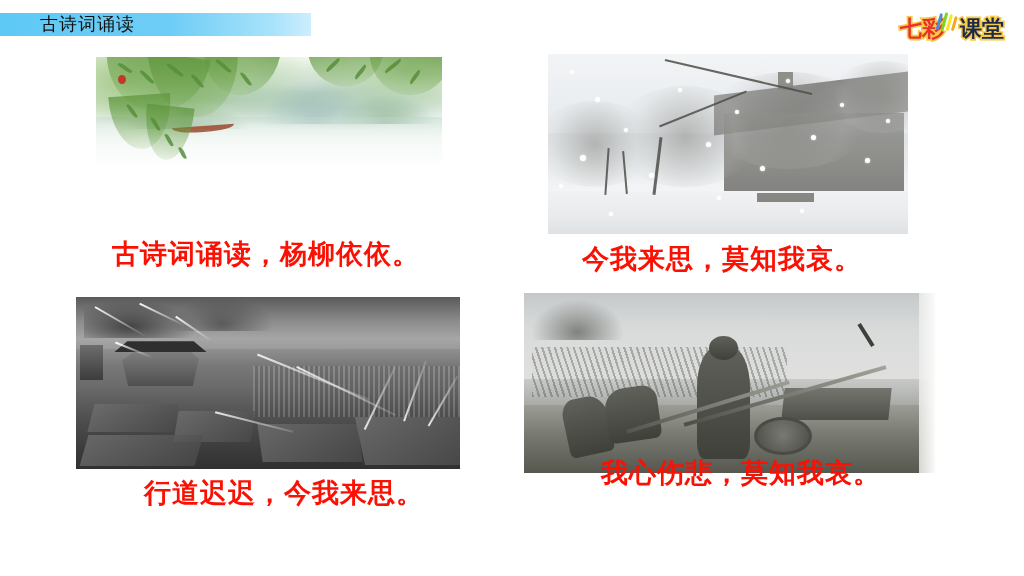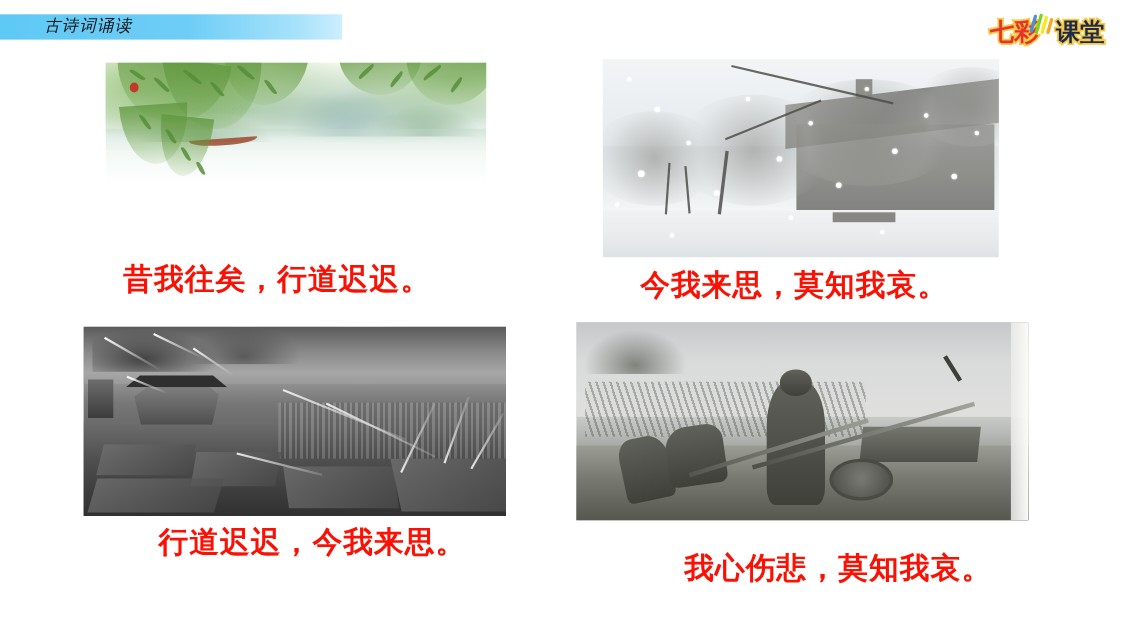--- a/index.html
+++ b/index.html
@@ -23,25 +23,24 @@
     width: 311px;
     height: 23px;
     background: linear-gradient(to right, #5ec9f5 0%, #6ecdf6 55%, #a9e3fb 88%, #cdeefd 100%);
   }
   #header-title {
     position: absolute;
     left: 40px;
     top: 12px;
     height: 24px;
     line-height: 24px;
-    font-size: 15px;
+    font-size: 18px;
     color: #111111;
     letter-spacing: 1px;
     white-space: nowrap;
-    font-style: italic;
   }
 
   
   #logo {
     position: absolute;
     right: 14px;
     top: 9px;
     width: 112px;
     height: 36px;
   }
@@ -263,21 +262,21 @@
     color: #fa1104;
     font-weight: bold;
     font-size: 27px;
     letter-spacing: 1px;
     white-space: nowrap;
     font-family: "DejaVu Sans", "Liberation Sans", sans-serif;
   }
   #caption-1 { left: 112px; top: 236px; }
   #caption-2 { left: 582px; top: 241px; }
   #caption-3 { left: 144px; top: 475px; }
-  #caption-4 { left: 601px; top: 498px; margin-left: 21px; }
+  #caption-4 { left: 601px; top: 455px; }
 </style>
 </head>
 <body>
 
 <div id="header-bar"></div>
 <div id="header-title">古诗词诵读</div>
 
 <div id="logo">
   <svg viewBox="0 0 112 36" width="112" height="36" aria-hidden="true">
     <g font-family="DejaVu Sans, sans-serif" font-weight="bold" font-size="22">
@@ -320,21 +319,21 @@
   <div class="leaf" style="left:74%;top:12%;width:17px;height:4px;transform:rotate(-48deg);"></div>
   <div class="leaf" style="left:83%;top:6%;width:20px;height:4px;transform:rotate(-36deg);"></div>
   <div class="leaf" style="left:90%;top:16%;width:16px;height:4px;transform:rotate(-50deg);"></div>
   <div class="leaf" style="left:8%;top:46%;width:16px;height:4px;transform:rotate(58deg);"></div>
   <div class="leaf" style="left:15%;top:58%;width:15px;height:4px;transform:rotate(62deg);"></div>
   <div class="leaf" style="left:19%;top:72%;width:14px;height:4px;transform:rotate(64deg);"></div>
   <div class="leaf" style="left:23%;top:84%;width:13px;height:4px;transform:rotate(66deg);"></div>
 
   <div id="willow-berry"></div>
 </div>
-<div class="caption" id="caption-1">昔我往矣，行道迟迟。</div>
+<div class="caption" id="caption-1">古诗词诵读，杨柳依依。</div>
 
 <div class="photo" id="img-snow">
   <div id="snow-sky"></div>
   <div id="snow-chimney"></div>
   <div id="snow-roof"></div>
   <div id="snow-wall"></div>
   <div id="snow-ground"></div>
   <div id="snow-bench"></div>
 
   <div class="snow-canopy" style="left:-4%;top:26%;width:34%;height:48%;"></div>

